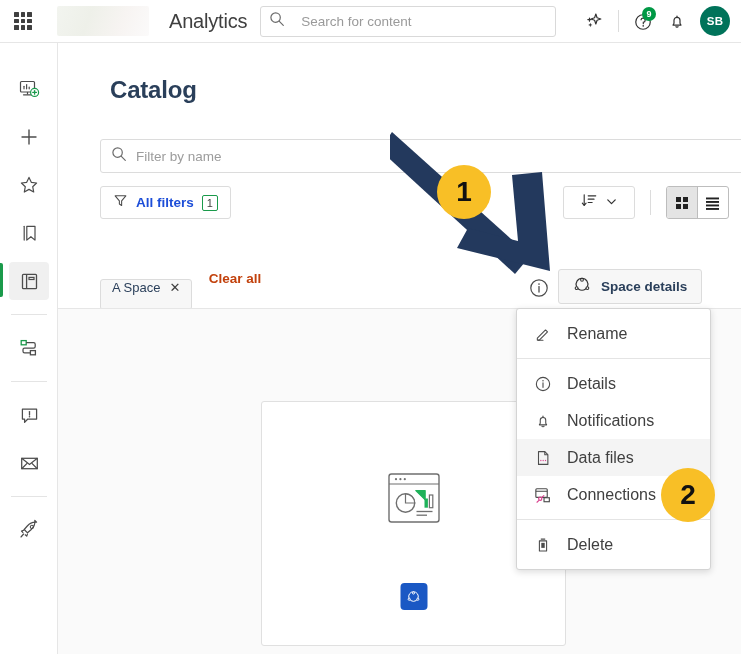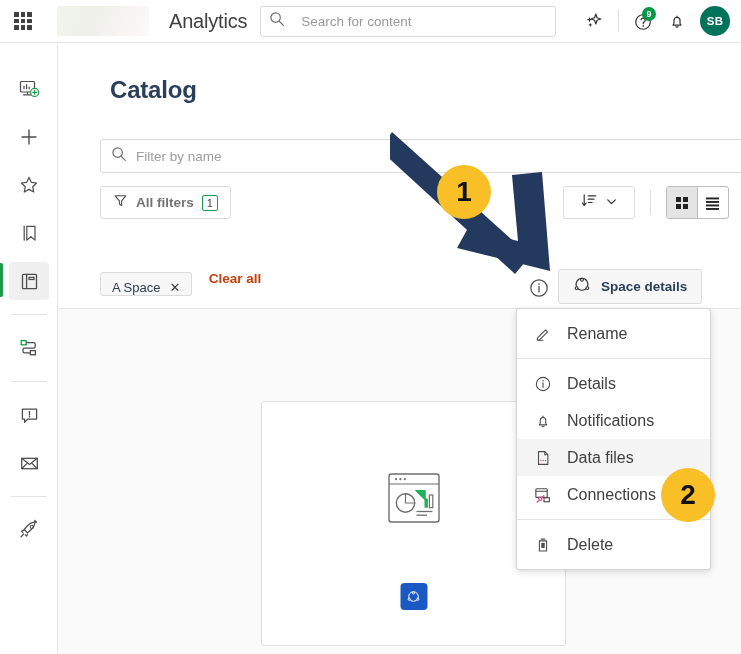--- a/index.html
+++ b/index.html
@@ -105,21 +105,21 @@
     border: 1px solid #dcdcdc; border-radius: 3px; background: #fff;
     display: flex; align-items: center; padding: 0 10px; cursor: text;
   }
   .filter-input .ph { margin-left: 9px; font-size: 13.5px; color: #9c9c9c; }
 
   .allfilters {
     position: absolute; left: 42px; top: 143px;
     height: 33px; border: 1px solid #dcdcdc; border-radius: 3px; background: #fff;
     display: flex; align-items: center; gap: 8px; padding: 0 12px; cursor: pointer;
   }
-  .allfilters .lbl { font-size: 13.5px; font-weight: bold; color: #737373; }
+  .allfilters .lbl { font-size: 13.5px; font-weight: bold; color: #1d4ed8; }
   .cnt-chip {
     border: 1px solid #1a9a4b; color: #404040; border-radius: 2px;
     font-size: 11px; padding: 0px 4px; line-height: 14px; min-width: 15px; text-align: center;
   }
 
   .sortbtn {
     position: absolute; left: 505px; top: 143px;
     width: 72px; height: 33px;
     border: 1px solid #dcdcdc; border-radius: 3px; background: #fff;
     display: flex; align-items: center; justify-content: center; gap: 7px; cursor: pointer;
@@ -131,22 +131,22 @@
     border: 1px solid #bdbdbd; border-radius: 3px; background: #fff;
     display: flex; overflow: hidden;
   }
   .vt-btn { width: 31px; height: 31px; display: flex; align-items: center; justify-content: center; cursor: pointer; }
   .vt-btn.sel { background: #e4e4e4; }
   .vt-div { width: 1px; background: #bdbdbd; }
 
   
   .chiprow { position: absolute; left: 42px; top: 228px; width: 629px; height: 37px; }
   .chip {
-    display: inline-flex; align-items: flex-end; gap: 9px;
-    height: 24px; padding: 0 11px;
+    display: inline-flex; align-items: flex-start; gap: 9px;
+    height: 31px; padding: 0 11px;
     border: 1px solid #dcdcdc; border-radius: 3px; background: #f7f7f7;
     font-size: 13px; color: #2a3f5a; cursor: pointer;
   }
   .chip .x { font-size: 13px; color: #404040; }
   .clear-all {
     display: inline-block; margin-left: 12px;
     font-size: 13.5px; font-weight: bold; color: #c2410c; cursor: pointer;
     vertical-align: 9px;
   }
   .info-i { position: absolute; left: 470px; top: 234px; width: 22px; height: 22px; cursor: pointer; }

